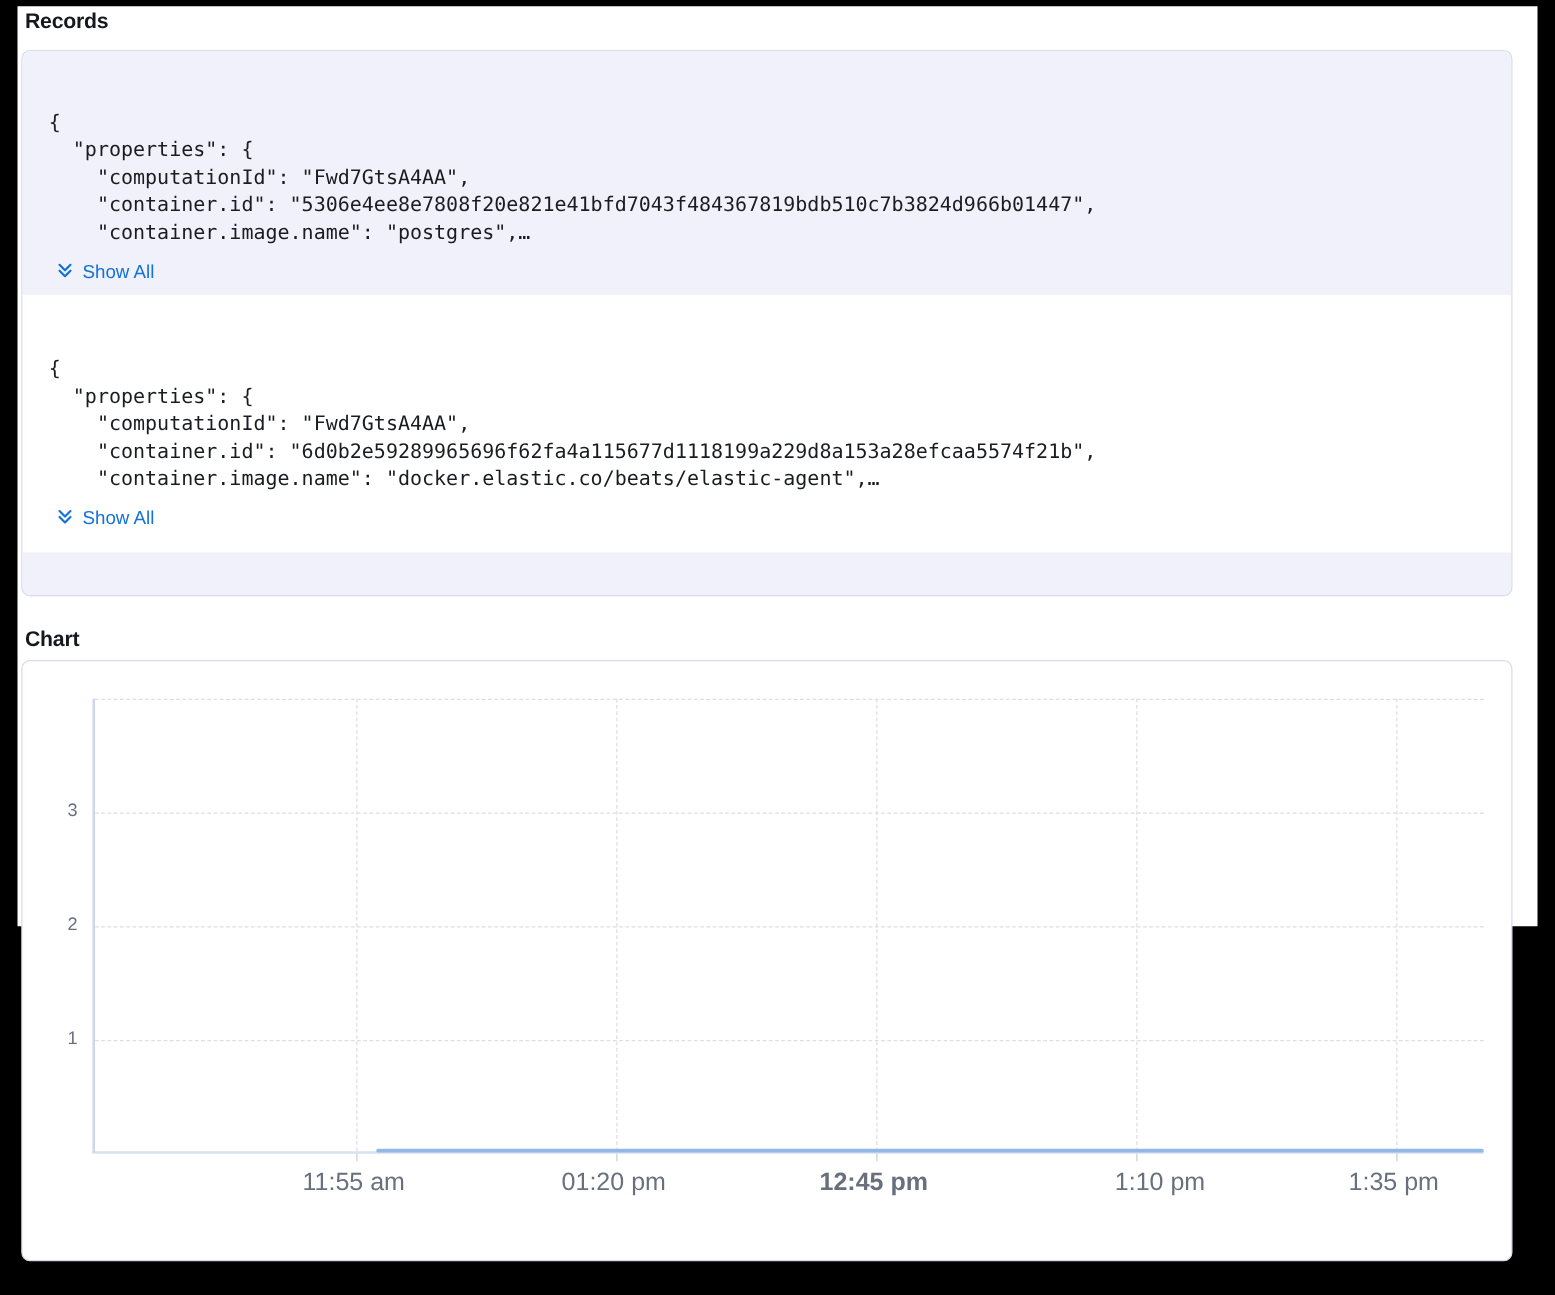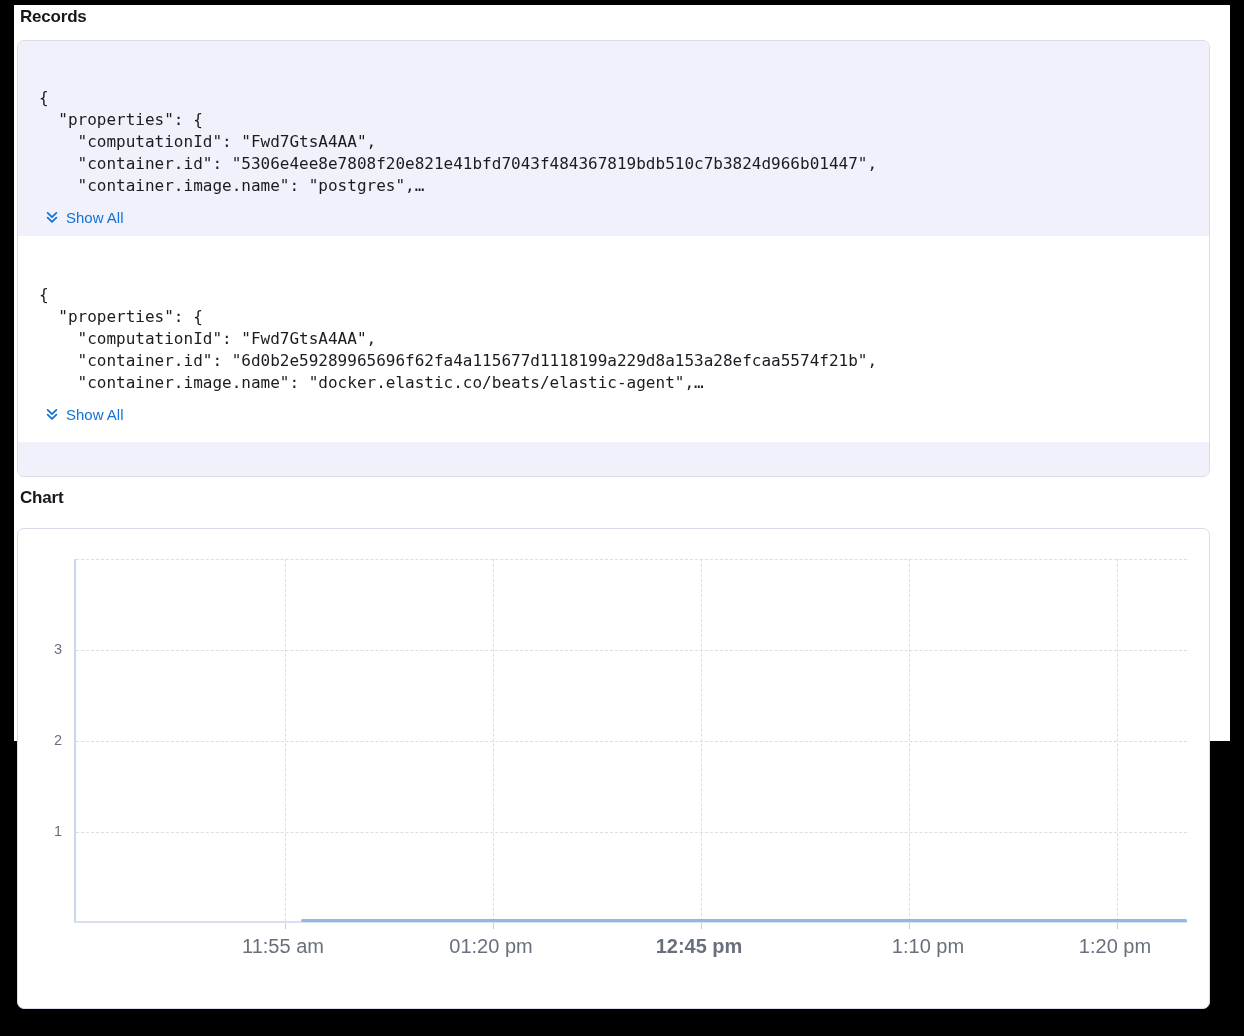--- a/index.html
+++ b/index.html
@@ -44,21 +44,21 @@
 
   .json-line {
     font-family: "DejaVu Sans Mono", monospace;
     font-size: 16px;
     line-height: 22px;
     color: #1a1c21;
     white-space: pre;
   }
   .show-all {
     display: inline-flex;
-    align-items: center;
+    align-items: flex-start;
     gap: 7px;
     margin: 12px 0 0 6px;
     color: #1372d8;
     font-size: 15px;
     font-weight: 500;
     text-decoration: none;
     cursor: pointer;
   }
   .show-all svg { display: block; }
 
@@ -146,33 +146,33 @@
             <path d="M3 8.6 L8 13.6 L13 8.6" stroke="#1372d8" stroke-width="2" stroke-linecap="round" stroke-linejoin="round"></path>
           </svg>
         </span>
         <span>Show All</span>
       </a>
     </div>
 
     <div class="record-row-partial row-partial"></div>
   </div>
 
-  <h2 class="section-heading" style="top:483px;">Chart</h2>
+  <h2 class="section-heading" style="top:497px;">Chart</h2>
 
   <div class="card chart-card">
 
     <div class="ylabel" style="top:112px;">3</div>
     <div class="ylabel" style="top:203px;">2</div>
     <div class="ylabel" style="top:294px;">1</div>
 
     <div class="xlabel" style="left:265px;">11:55 am</div>
     <div class="xlabel" style="left:473px;">01:20 pm</div>
     <div class="xlabel" style="left:681px;font-weight:bold;">12:45 pm</div>
     <div class="xlabel" style="left:910px;">1:10 pm</div>
-    <div class="xlabel" style="left:1097px;">1:20 pm</div>
+    <div class="xlabel" style="left:1097px;">1:35 pm</div>
 
     <div class="plot">
 
       <div class="hgrid" style="top:0;"></div>
       <div class="hgrid" style="top:91px;"></div>
       <div class="hgrid" style="top:182px;"></div>
       <div class="hgrid" style="top:273px;"></div>
 
       <div class="vgrid" style="left:209px;"></div>
       <div class="vgrid" style="left:417px;"></div>

